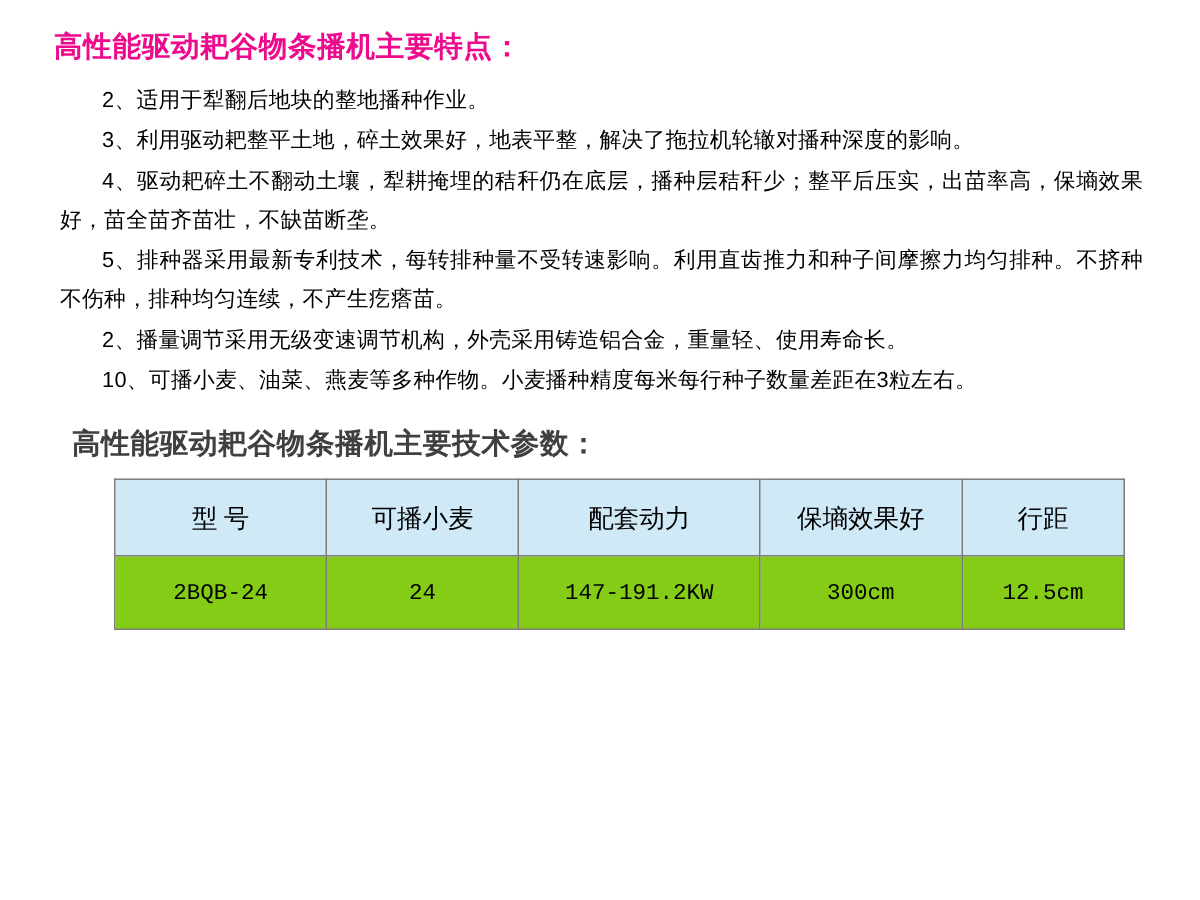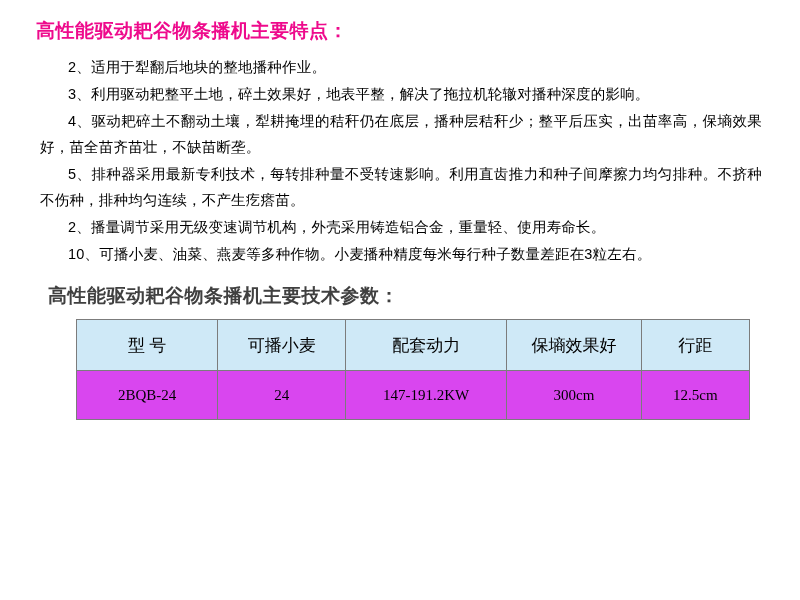--- a/index.html
+++ b/index.html
@@ -65,24 +65,24 @@
     vertical-align: middle;
     font-weight: normal;
   }
   table.spec-table thead th {
     background: #cfe9f7;
     height: 48px;
     font-size: 17px;
     font-family: "Liberation Serif", serif;
   }
   table.spec-table tbody td {
-    background: #d946ef;
+    background: #84cc16;
     height: 46px;
     font-size: 15px;
-    font-family: Liberation Serif, serif;
+    font-family: Liberation Mono, monospace;
   }
   .col-0 { width: 21%; }
   .col-1 { width: 19%; }
   .col-2 { width: 24%; }
   .col-3 { width: 20%; }
   .col-4 { width: 16%; }
 </style>
 </head>
 <body>
 

